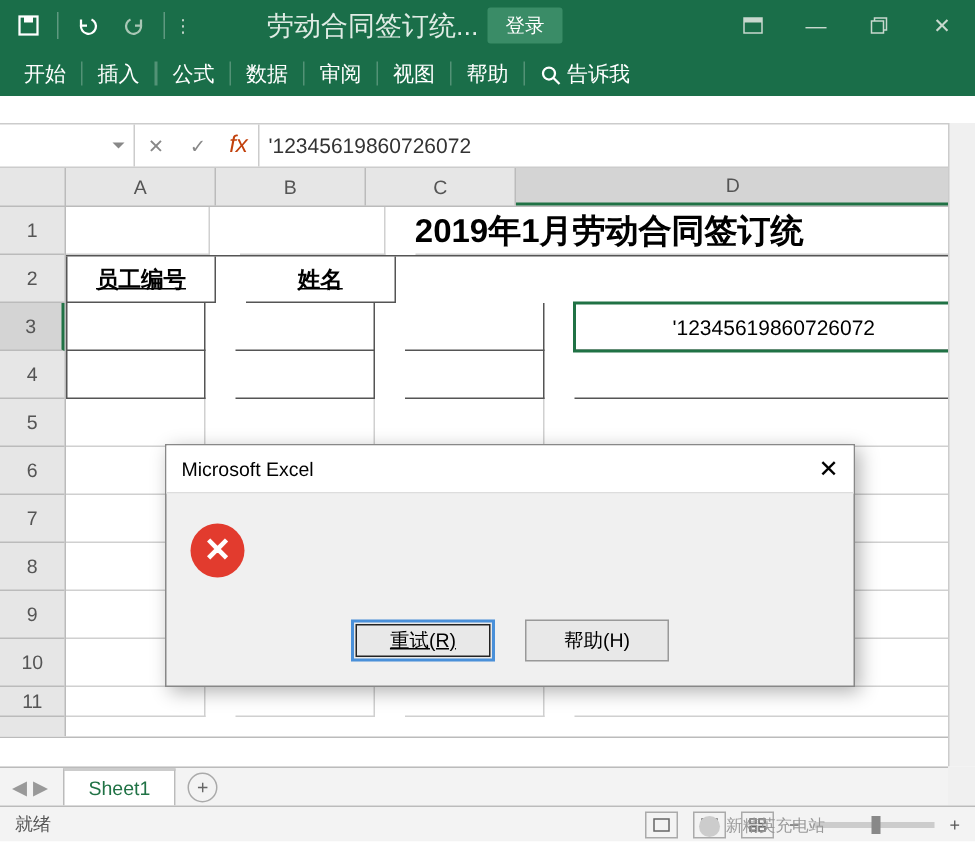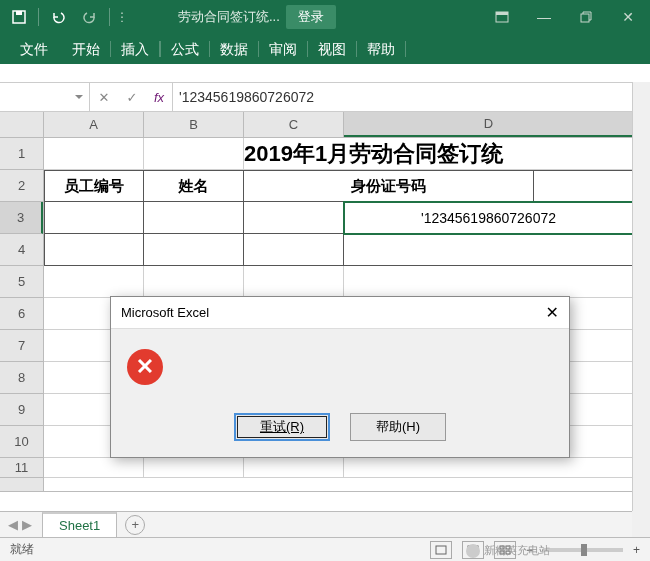--- a/index.html
+++ b/index.html
@@ -1,50 +1,50 @@
 <!DOCTYPE html>
 <html><head>
 <meta charset="utf-8">
 <style>
   * { box-sizing: border-box; margin: 0; padding: 0; font-family: "Microsoft YaHei", sans-serif; }
   body { width: 650px; height: 561px; overflow: hidden; background: #fff; position: relative; }
   .titlebar { background: #1a6e49; height: 34px; display: flex; align-items: center; padding: 0 4px; color: #fff; font-size: 12px; }
   .tb-left { display: flex; align-items: center; gap: 2px; }
   .tb-btn { width: 30px; height: 28px; display: flex; align-items: center; justify-content: center; }
   .tb-sep { width:1px; height:18px; background: rgba(255,255,255,0.3); margin:0 2px;}
-  .tb-title { margin-left: 48px; font-size: 13px; color: #e0ece5; }
+  .tb-title { margin-left: 48px; font-size: 18px; color: #e0ece5; }
   .login-btn { background:#3a8c67; padding:3px 12px; margin-left:6px; font-size:13px; color:#fff; border-radius:2px;}
   .tb-right { margin-left:auto; display:flex; align-items:center; gap:6px;}
   .win-btn { width:36px; height:28px; display:flex; align-items:center; justify-content:center; font-size:14px; color:#c8d8ce;}
   .ribbon-tabs { background:#1a6e49; height:30px; display:flex; align-items:flex-end; padding:0 6px; color:#fff; font-size:14px;}
   .rtab { padding:5px 10px; cursor:default;}
   .rtab.file { padding:5px 14px;}
   .rtab-sep { width:1px; height:16px; background:rgba(255,255,255,0.25); align-self:center;}
   .rtab.search { display:flex; align-items:center; gap:4px;}
   .share { margin-left:auto; display:flex; align-items:center; gap:4px; padding:5px 12px;}
   .formula-bar { height:30px; display:flex; align-items:center; border-top:1px solid #ccc; border-bottom:1px solid #ccc; background:#fff; margin-top:18px;}
   .name-box { width:90px; border-right:1px solid #ccc; height:100%; display:flex; align-items:center; padding:0 8px; font-size:13px; position:relative;}
   .name-box::after { content:""; position:absolute; right:6px; top:12px; border:4px solid transparent; border-top-color:#888;}
   .fb-btns { display:flex; height:100%; border-right:1px solid #ccc;}
   .fb-btn { width:28px; display:flex; align-items:center; justify-content:center; color:#888; font-size:13px;}
-  .fx-label { width:26px; display:flex; align-items:center; justify-content:center; font-style:italic; color:#701a75; font-size:13px;}
+  .fx-label { width:26px; display:flex; align-items:center; justify-content:center; font-style:italic; color:#c2410c; font-size:16px;}
   .formula-input { flex:1; padding:0 6px; font-size:14px; color:#333;}
   .grid-wrap { position:relative; height:380px; overflow:hidden; border-bottom:1px solid #bbb;}
   .corner { position:absolute; left:0; top:0; width:44px; height:26px; background:#e6e6e6; border-right:1px solid #bbb; border-bottom:1px solid #bbb;}
   .col-headers { position:absolute; left:44px; top:0; right:0; height:26px; display:flex; background:#e6e6e6; border-bottom:1px solid #bbb;}
   .col-h { border-right:1px solid #bbb; display:flex; align-items:center; justify-content:center; font-size:13px; color:#555;}
   .col-h.sel { background:#d4d4d4; border-bottom:2px solid #207245;}
   .row-headers { position:absolute; left:0; top:26px; width:44px; bottom:0; background:#e6e6e6; border-right:1px solid #bbb;}
   .row-h { height:32px; border-bottom:1px solid #bbb; display:flex; align-items:center; justify-content:center; font-size:13px; color:#555;}
   .row-h.sel { background:#d4d4d4; border-right:2px solid #207245;}
   .cells { position:absolute; left:44px; top:26px; right:0; bottom:0;}
-  .row { display:flex; height:32px;}
+  .row { display:flex; height:32px;gap:20px;}
   .cell { border-right:1px solid #d0d0d0; border-bottom:1px solid #d0d0d0; display:flex; align-items:center; padding:0 6px; font-size:14px; overflow:hidden; white-space:nowrap;}
   .title-cell { font-size:22px; font-weight:bold; justify-content:flex-start; padding-left:0;}
-  .header-cell { font-size:15px; font-weight:600; justify-content:center; border-right:1px solid #555 !important; border-bottom:1px solid #555 !important;}
+  .header-cell { font-size:15px; font-weight:600; justify-content:center; border-right:1px solid #555 !important; border-bottom:1px solid #555 !important;text-decoration:underline;}
   .data-cell { border-right:1px solid #555 !important; border-bottom:1px solid #555 !important;}
   .sel-cell { outline:2px solid #207245; outline-offset:-1px; position:relative; justify-content:center;}
   .dialog { position:absolute; left:110px; top:296px; width:460px; background:#f0f0f0; border:1px solid #888; box-shadow:3px 3px 12px rgba(0,0,0,0.3); z-index:10;}
   .dlg-title { height:32px; display:flex; align-items:center; padding:0 10px; font-size:13px; background:#fff; border-bottom:1px solid #ddd;}
   .dlg-close { margin-left:auto; font-size:16px; font-family:Arial;}
   .dlg-body { padding:20px 16px; display:flex; align-items:center; gap:18px;}
   .err-icon { width:36px; height:36px; border-radius:50%; background:#e23b2e; display:flex; align-items:center; justify-content:center; color:#fff; font-size:22px; font-weight:bold;}
   .dlg-msg { font-size:13px; color:#333;}
   .dlg-btns { display:flex; justify-content:center; gap:20px; padding:8px 0 16px;}
   .dlg-btn { width:96px; height:28px; background:#e8e8e8; border:1px solid #999; font-size:13px; display:flex; align-items:center; justify-content:center;}
@@ -105,36 +105,42 @@
         <svg width="12" height="12">
           <rect x="1" y="3" width="8" height="8" fill="none" stroke="#c8d8ce"></rect>
           <path d="M3 3 V1 H11 V9 H9" fill="none" stroke="#c8d8ce"></path>
         </svg>
       </div>
     <div class="win-btn">✕</div>
   </div>
 </div>
 
 <div class="ribbon-tabs">
-  <div class="rtab file">文件</div>
   <div class="rtab">开始</div>
   <div class="rtab-sep"></div>
   <div class="rtab">插入</div>
   <div class="rtab-sep"></div>
   <div class="rtab-sep"></div>
   <div class="rtab">公式</div>
   <div class="rtab-sep"></div>
   <div class="rtab">数据</div>
   <div class="rtab-sep"></div>
   <div class="rtab">审阅</div>
   <div class="rtab-sep"></div>
   <div class="rtab">视图</div>
   <div class="rtab-sep"></div>
   <div class="rtab">帮助</div>
   <div class="rtab-sep"></div>
+  <div class="rtab search">
+      <svg width="14" height="14">
+        <circle cx="6" cy="6" r="4" fill="none" stroke="#fff" stroke-width="1.5"></circle>
+        <line x1="9" y1="9" x2="13" y2="13" stroke="#fff" stroke-width="1.5"></line>
+      </svg>
+      <span>告诉我</span>
+    </div>
 </div>
 
 <div class="formula-bar">
   <div class="name-box"></div>
   <div class="fb-btns">
     <div class="fb-btn">✕</div>
     <div class="fb-btn">✓</div>
     <div class="fx-label">fx</div>
   </div>
   <div class="formula-input">'12345619860726072</div>
@@ -163,21 +169,20 @@
   </div>
   <div class="cells">
     <div class="row">
       <div class="cell" style="width:100px"></div>
       <div class="cell" style="width:100px"></div>
       <div class="cell title-cell" style="width:390px;border-right:none">2019年1月劳动合同签订统</div>
     </div>
     <div class="row" style="border-top:1px solid #555">
       <div class="cell header-cell" style="width:100px;border-left:1px solid #555">员工编号</div>
       <div class="cell header-cell" style="width:100px">姓名</div>
-      <div class="cell header-cell" style="width:290px">身份证号码</div>
     </div>
     <div class="row">
       <div class="cell data-cell" style="width:100px;border-left:1px solid #555"></div>
       <div class="cell data-cell" style="width:100px"></div>
       <div class="cell data-cell" style="width:100px"></div>
       <div class="cell data-cell sel-cell" style="width:290px">'12345619860726072</div>
     </div>
     <div class="row">
         <div class="cell data-cell" style="width:100px;border-left:1px solid #555"></div>
         <div class="cell data-cell" style="width:100px"></div>

